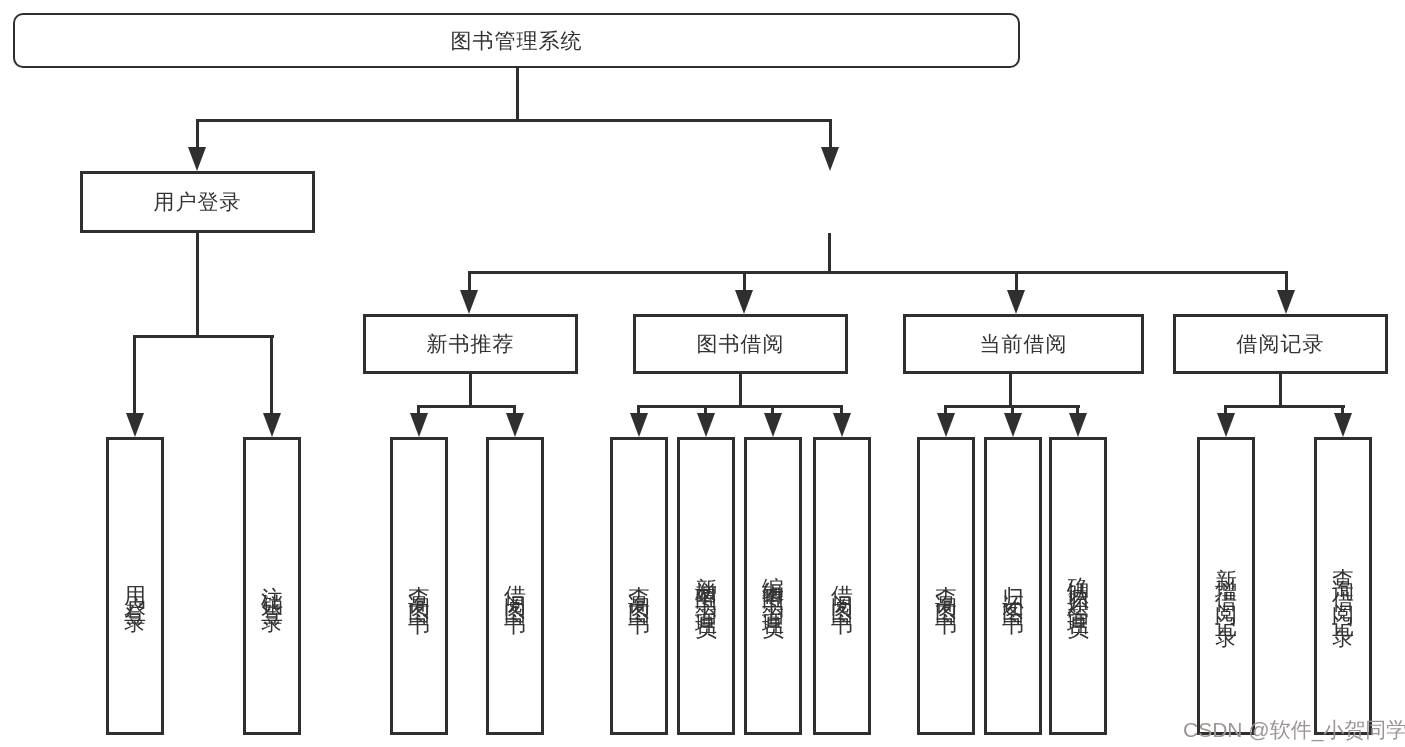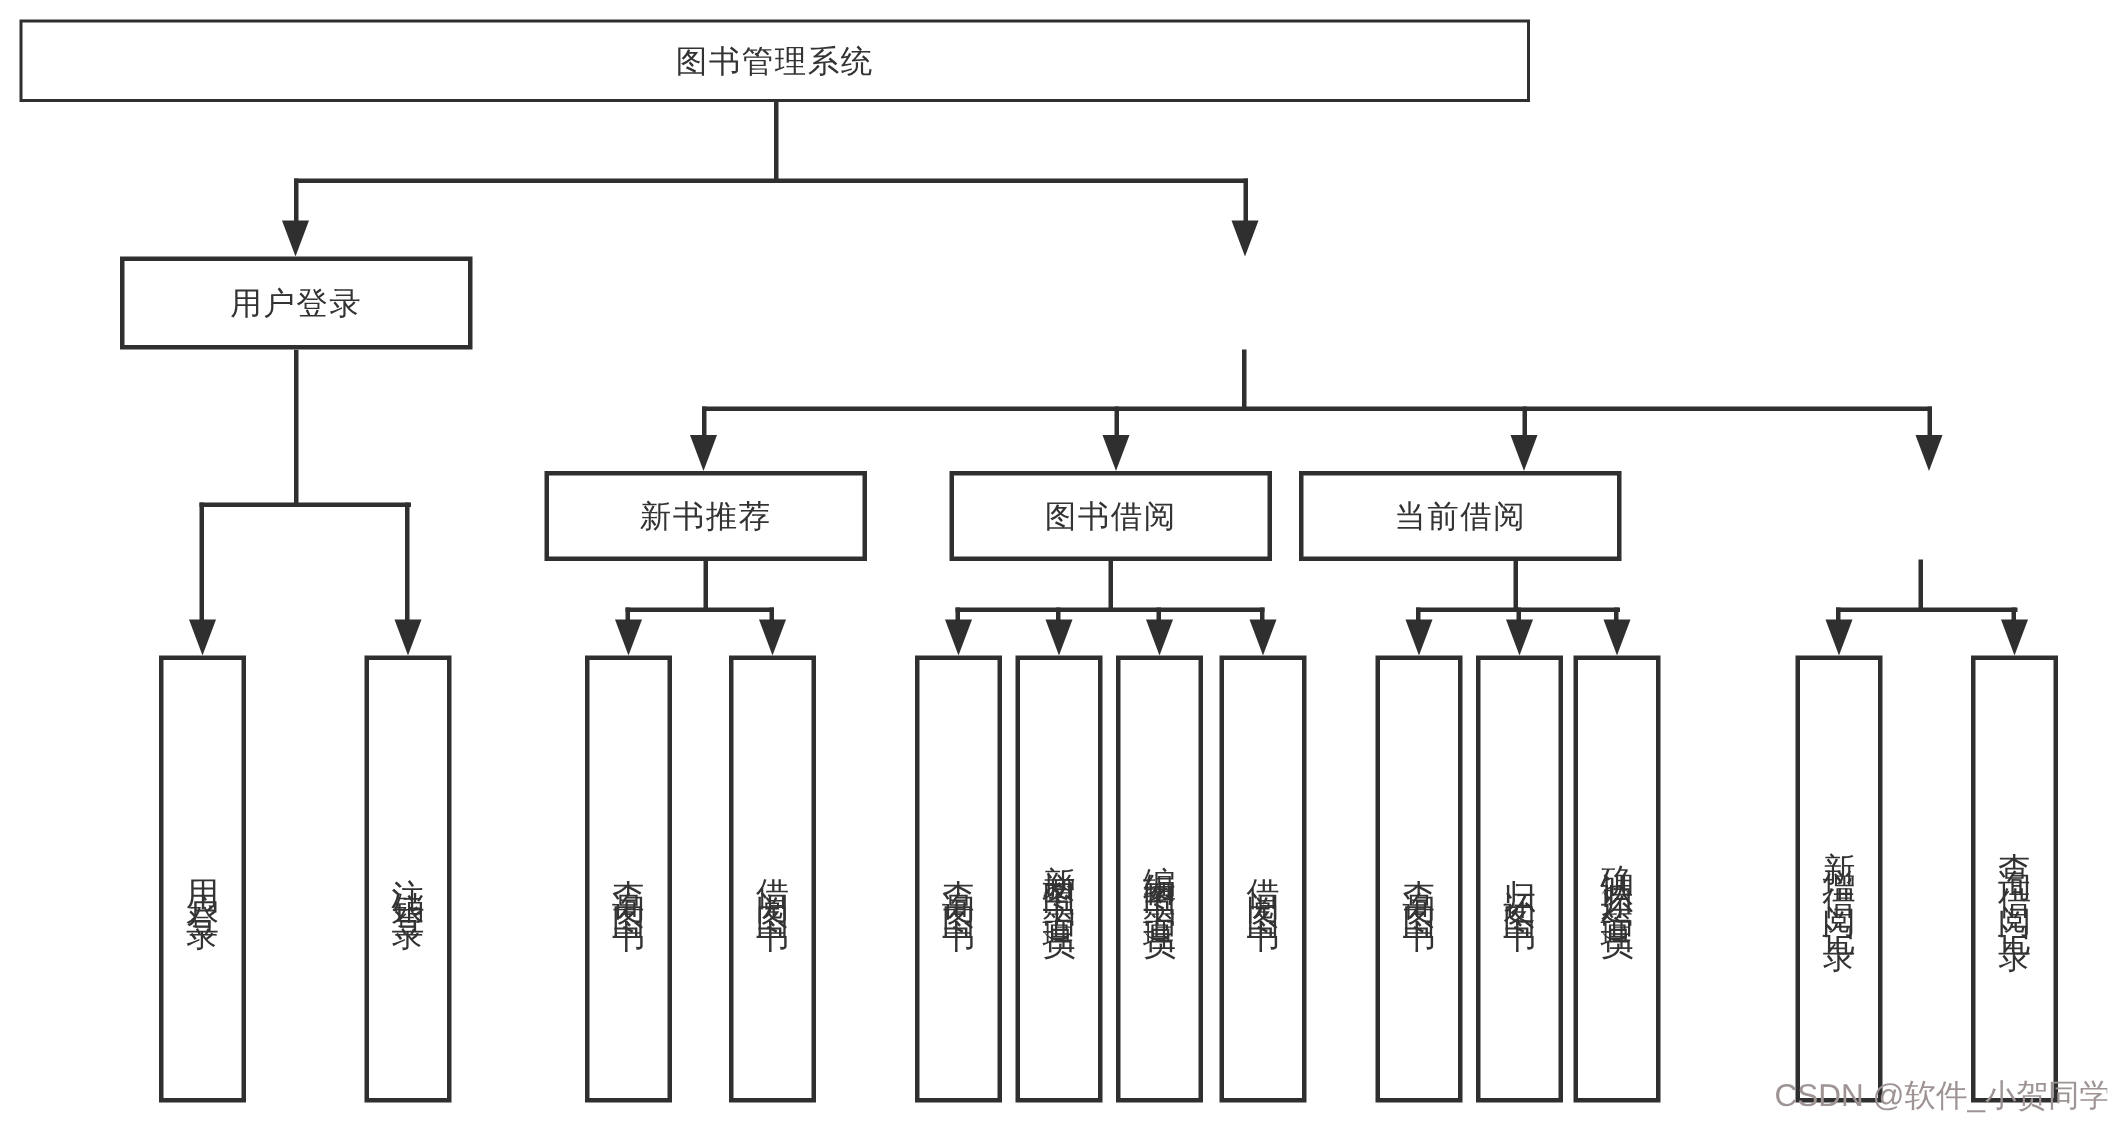--- a/index.html
+++ b/index.html
@@ -29,36 +29,39 @@
   .watermark{
     position:absolute;left:1183px;top:716px;font-size:21px;color:#9e9494;
     white-space:nowrap;z-index:3;
   }
 </style>
 </head>
 <body>
 
 <div class="canvas">
 
-  <div class="box top" style="left:13px;top:13px;width:1007px;height:55px;">
+  <div class="box top" style="left:13px;top:13px;width:1007px;height:55px;border-radius:10px;">
     <span>图书管理系统</span>
   </div>
 
   <div class="box" style="left:80px;top:171px;width:235px;height:62px;">
     <span>用户登录</span>
   </div>
 
   <div class="box" style="left:363px;top:314px;width:215px;height:60px;">
     <span>新书推荐</span>
   </div>
   <div class="box" style="left:633px;top:314px;width:215px;height:60px;">
     <span>图书借阅</span>
   </div>
-  <div class="box" style="left:866px;top:314px;width:215px;height:60px;">
+  <div class="box" style="left:903px;top:314px;width:241px;height:60px;">
     <span>当前借阅</span>
+  </div>
+  <div class="box" style="left:1173px;top:314px;width:215px;height:60px;">
+    <span>借阅记录</span>
   </div>
 
   <div class="vbox" style="left:106px;top:437px;width:58px;height:298px;">
     <span>用户登录</span>
   </div>
   <div class="vbox" style="left:243px;top:437px;width:58px;height:298px;">
     <span>注销登录</span>
   </div>
 
   <div class="vbox" style="left:390px;top:437px;width:58px;height:298px;">

